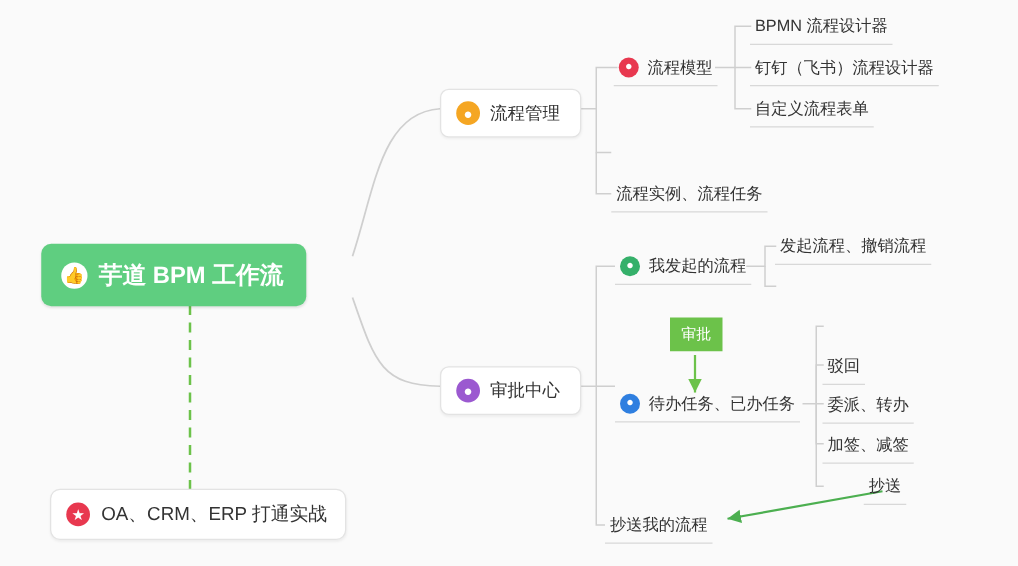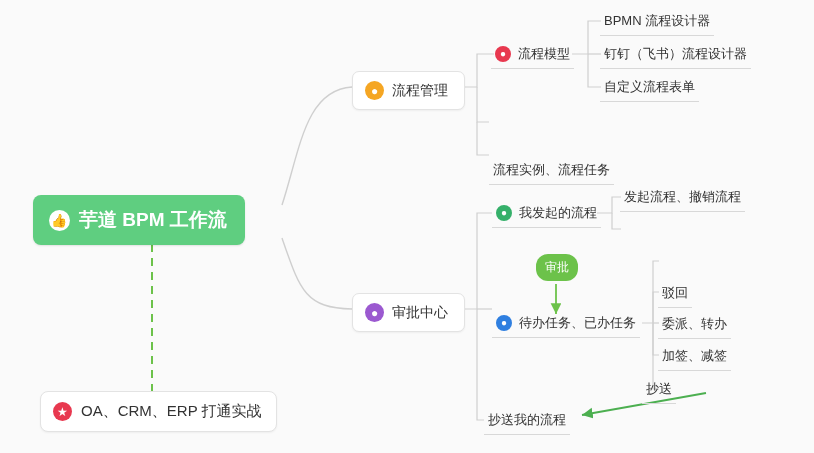--- a/index.html
+++ b/index.html
@@ -65,21 +65,21 @@
     border-bottom: 1px solid #d8d8d8;
     display: flex;
     align-items: center;
     gap: 7px;
   }
   
   .tag-green {
     background: #6cc24a;
     color: #ffffff;
     font-size: 12px;
-    border-radius: 12px;
+    border-radius: 0;
     padding: 5px 9px;
     text-align: center;
   }
   
   .callout {
     background: #ffffff;
     border: 1px solid #e3e3e3;
     border-radius: 8px;
     font-size: 15px;
     color: #333333;
@@ -176,21 +176,21 @@
     <span class="icon icon-md" style="background:#f5a623;">●</span>
     <span>流程管理</span>
   </div>
 
   <div class="node leaf" style="left:491px; top:42px;">
     <span class="icon icon-sm" style="background:#e8384f;">●</span>
     <span>流程模型</span>
   </div>
 
 
-  <div class="node leaf" style="left:489px; top:158px;">
+  <div class="node leaf" style="left:489px; top:143px;">
     <span>流程实例、流程任务</span>
   </div>
 
   <div class="node leaf" style="left:600px; top:9px;">
     <span>BPMN 流程设计器</span>
   </div>
 
   <div class="node leaf" style="left:600px; top:42px;">
     <span>钉钉（飞书）流程设计器</span>
   </div>
@@ -229,21 +229,21 @@
   </div>
 
   <div class="node leaf" style="left:658px; top:312px;align-items:flex-end;">
     <span>委派、转办</span>
   </div>
 
   <div class="node leaf" style="left:658px; top:344px;">
     <span>加签、减签</span>
   </div>
 
-  <div class="node leaf" style="left:642px; top:377px;">
+  <div class="node leaf" style="left:691px; top:377px;">
     <span>抄送</span>
   </div>
 
   <div class="node tag-green" style="left:536px; top:254px;">
     <span>审批</span>
   </div>
 
   <div class="node callout" style="left:40px; top:391px;">
     <span class="icon icon-md" style="background:#e8384f;">★</span>
     <span>OA、CRM、ERP 打通实战</span>

